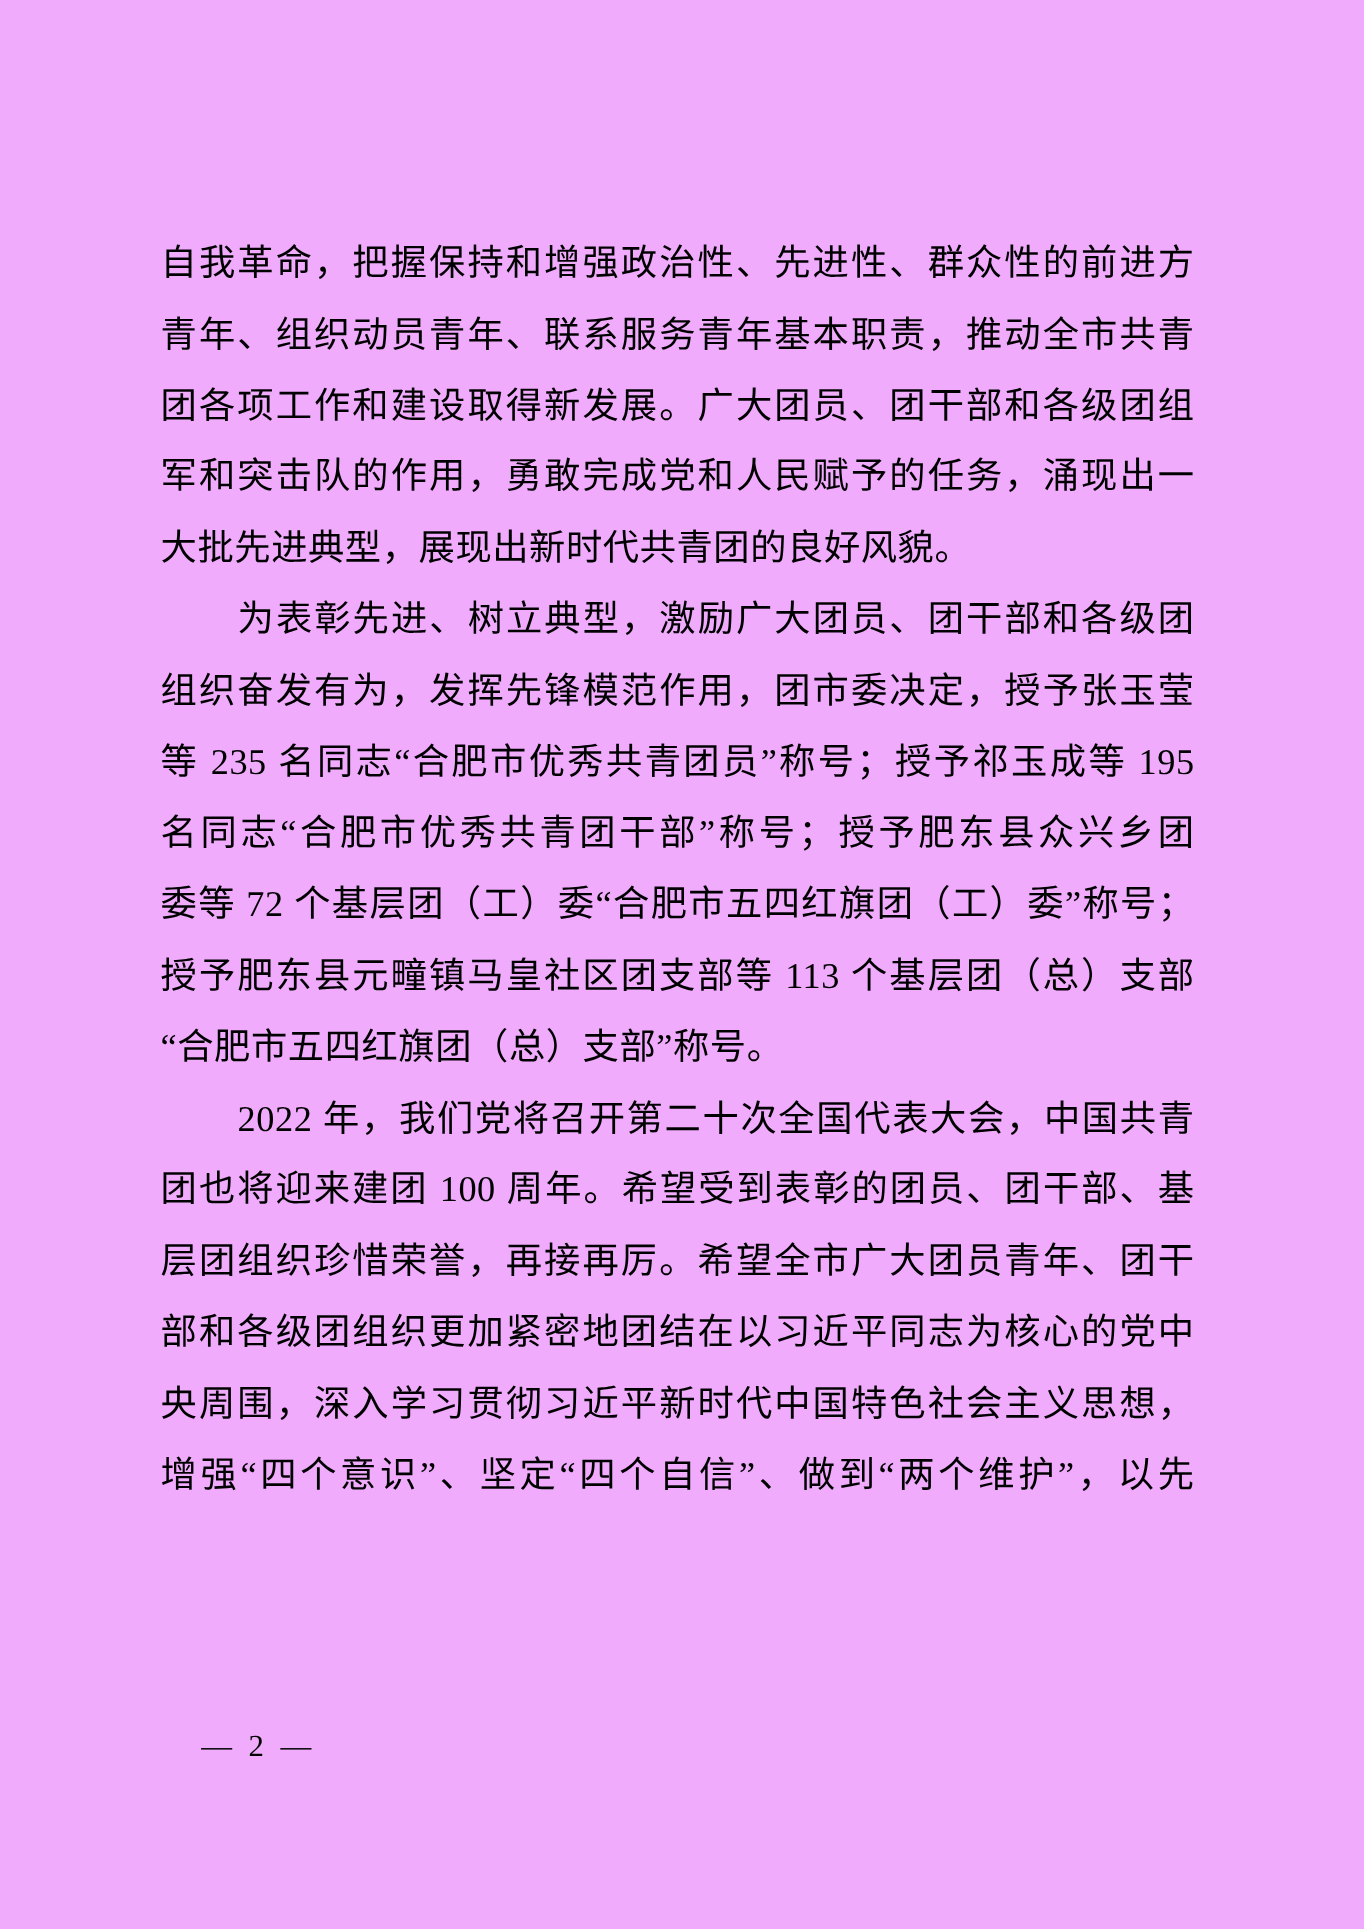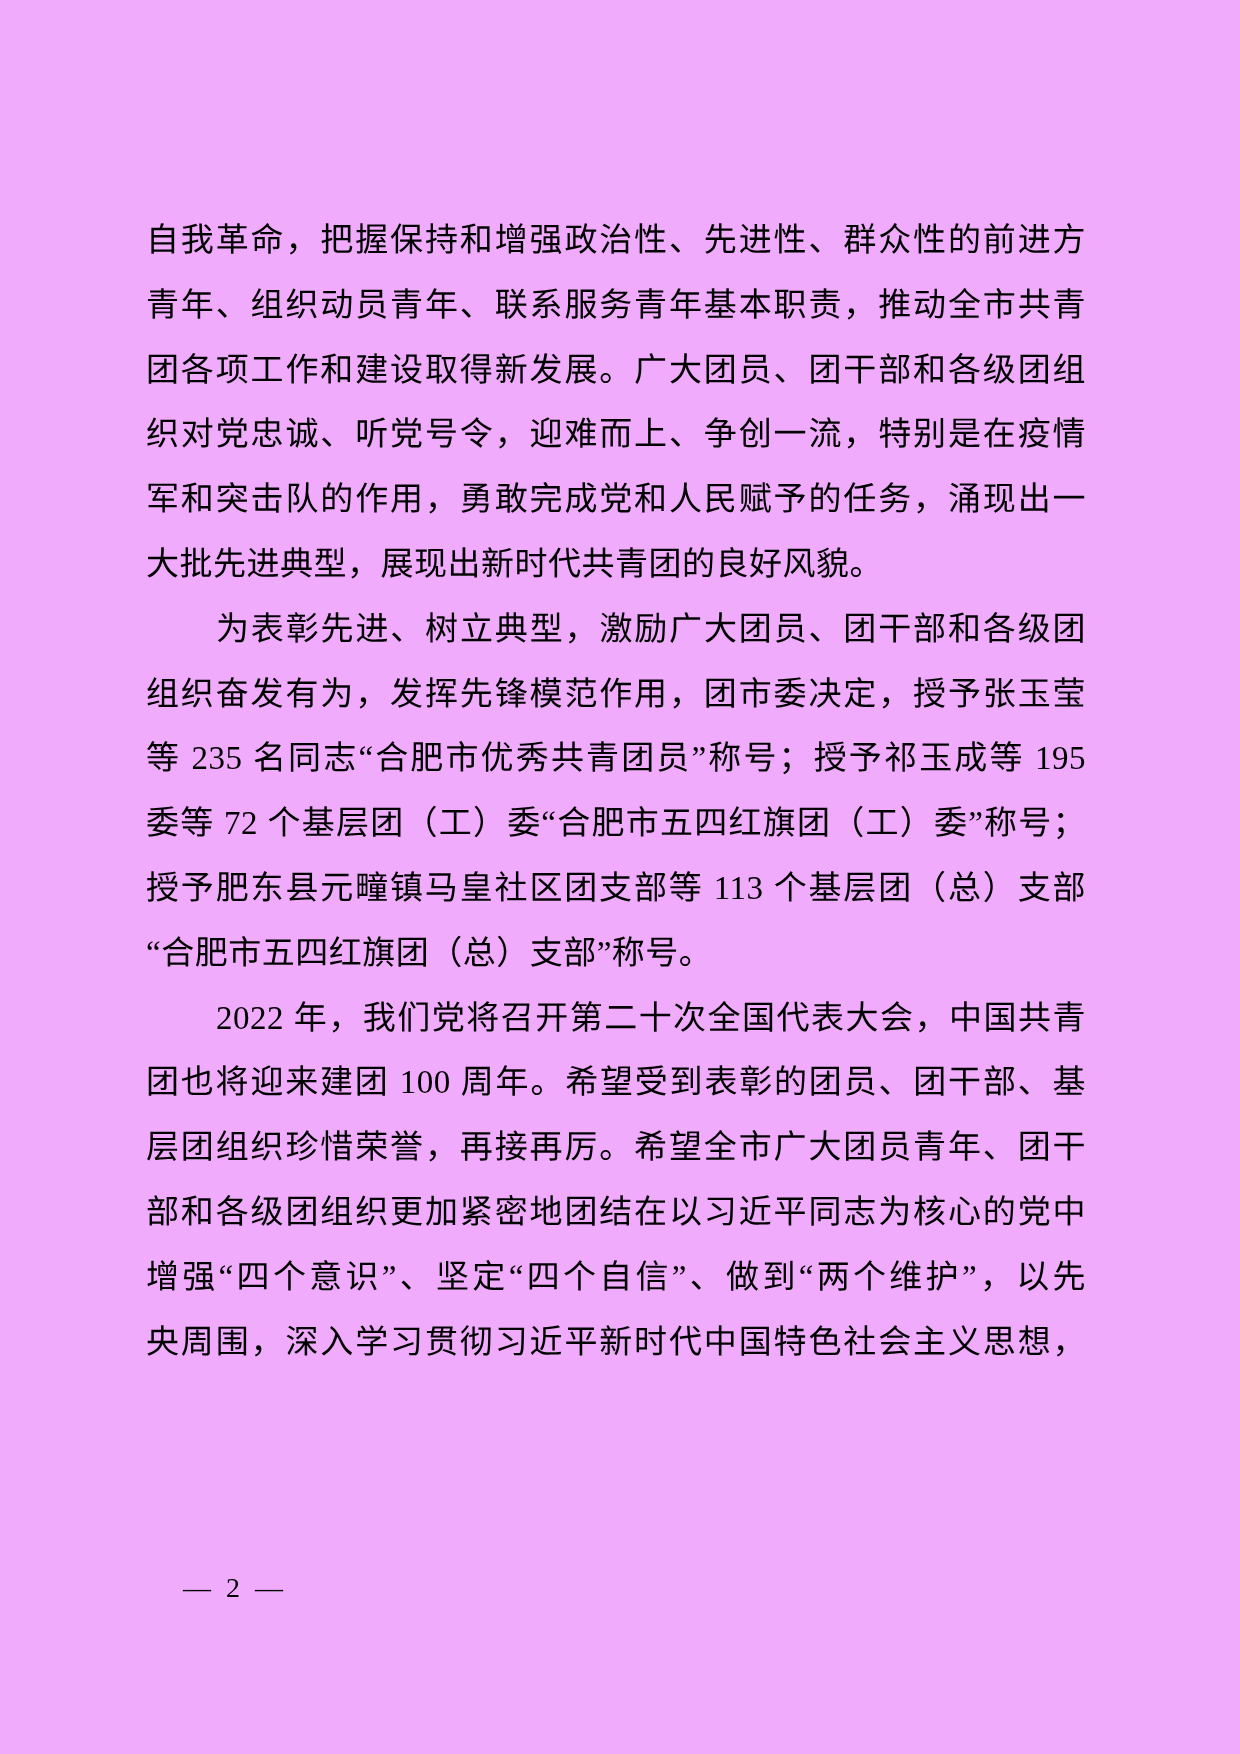--- a/index.html
+++ b/index.html
@@ -55,41 +55,41 @@
 </head>
 <body>
 
 <div class="page">
   <div class="content">
 
     <div class="para">
       <div class="line">自我革命，把握保持和增强政治性、先进性、群众性的前进方</div>
       <div class="line">青年、组织动员青年、联系服务青年基本职责，推动全市共青</div>
       <div class="line">团各项工作和建设取得新发展。广大团员、团干部和各级团组</div>
-      <div class="line">织对党忠诚、听党号令，迎难而上、争创一流，特别是在疫情</div>
       <div class="line">军和突击队的作用，勇敢完成党和人民赋予的任务，涌现出一</div>
       <div class="line last">大批先进典型，展现出新时代共青团的良好风貌。</div>
     </div>
 
     <div class="para">
       <div class="line indent">为表彰先进、树立典型，激励广大团员、团干部和各级团</div>
       <div class="line">组织奋发有为，发挥先锋模范作用，团市委决定，授予张玉莹</div>
       <div class="line">等 235 名同志“合肥市优秀共青团员”称号；授予祁玉成等 195</div>
+      <div class="line">名同志“合肥市优秀共青团干部”称号；授予肥东县众兴乡团</div>
       <div class="line">委等 72 个基层团（工）委“合肥市五四红旗团（工）委”称号；</div>
       <div class="line">授予肥东县元疃镇马皇社区团支部等 113 个基层团（总）支部</div>
       <div class="line last">“合肥市五四红旗团（总）支部”称号。</div>
     </div>
 
     <div class="para">
       <div class="line indent">2022 年，我们党将召开第二十次全国代表大会，中国共青</div>
       <div class="line">团也将迎来建团 100 周年。希望受到表彰的团员、团干部、基</div>
       <div class="line">层团组织珍惜荣誉，再接再厉。希望全市广大团员青年、团干</div>
       <div class="line">部和各级团组织更加紧密地团结在以习近平同志为核心的党中</div>
+      <div class="line">央周围，深入学习贯彻习近平新时代中国特色社会主义思想，</div>
       <div class="line">增强“四个意识”、坚定“四个自信”、做到“两个维护”，以先</div>
-      <div class="line">央周围，深入学习贯彻习近平新时代中国特色社会主义思想，</div>
     </div>
 
   </div>
 
   <div class="footer">
     <span>— 2 —</span>
   </div>
 </div>
 
 </body></html>

